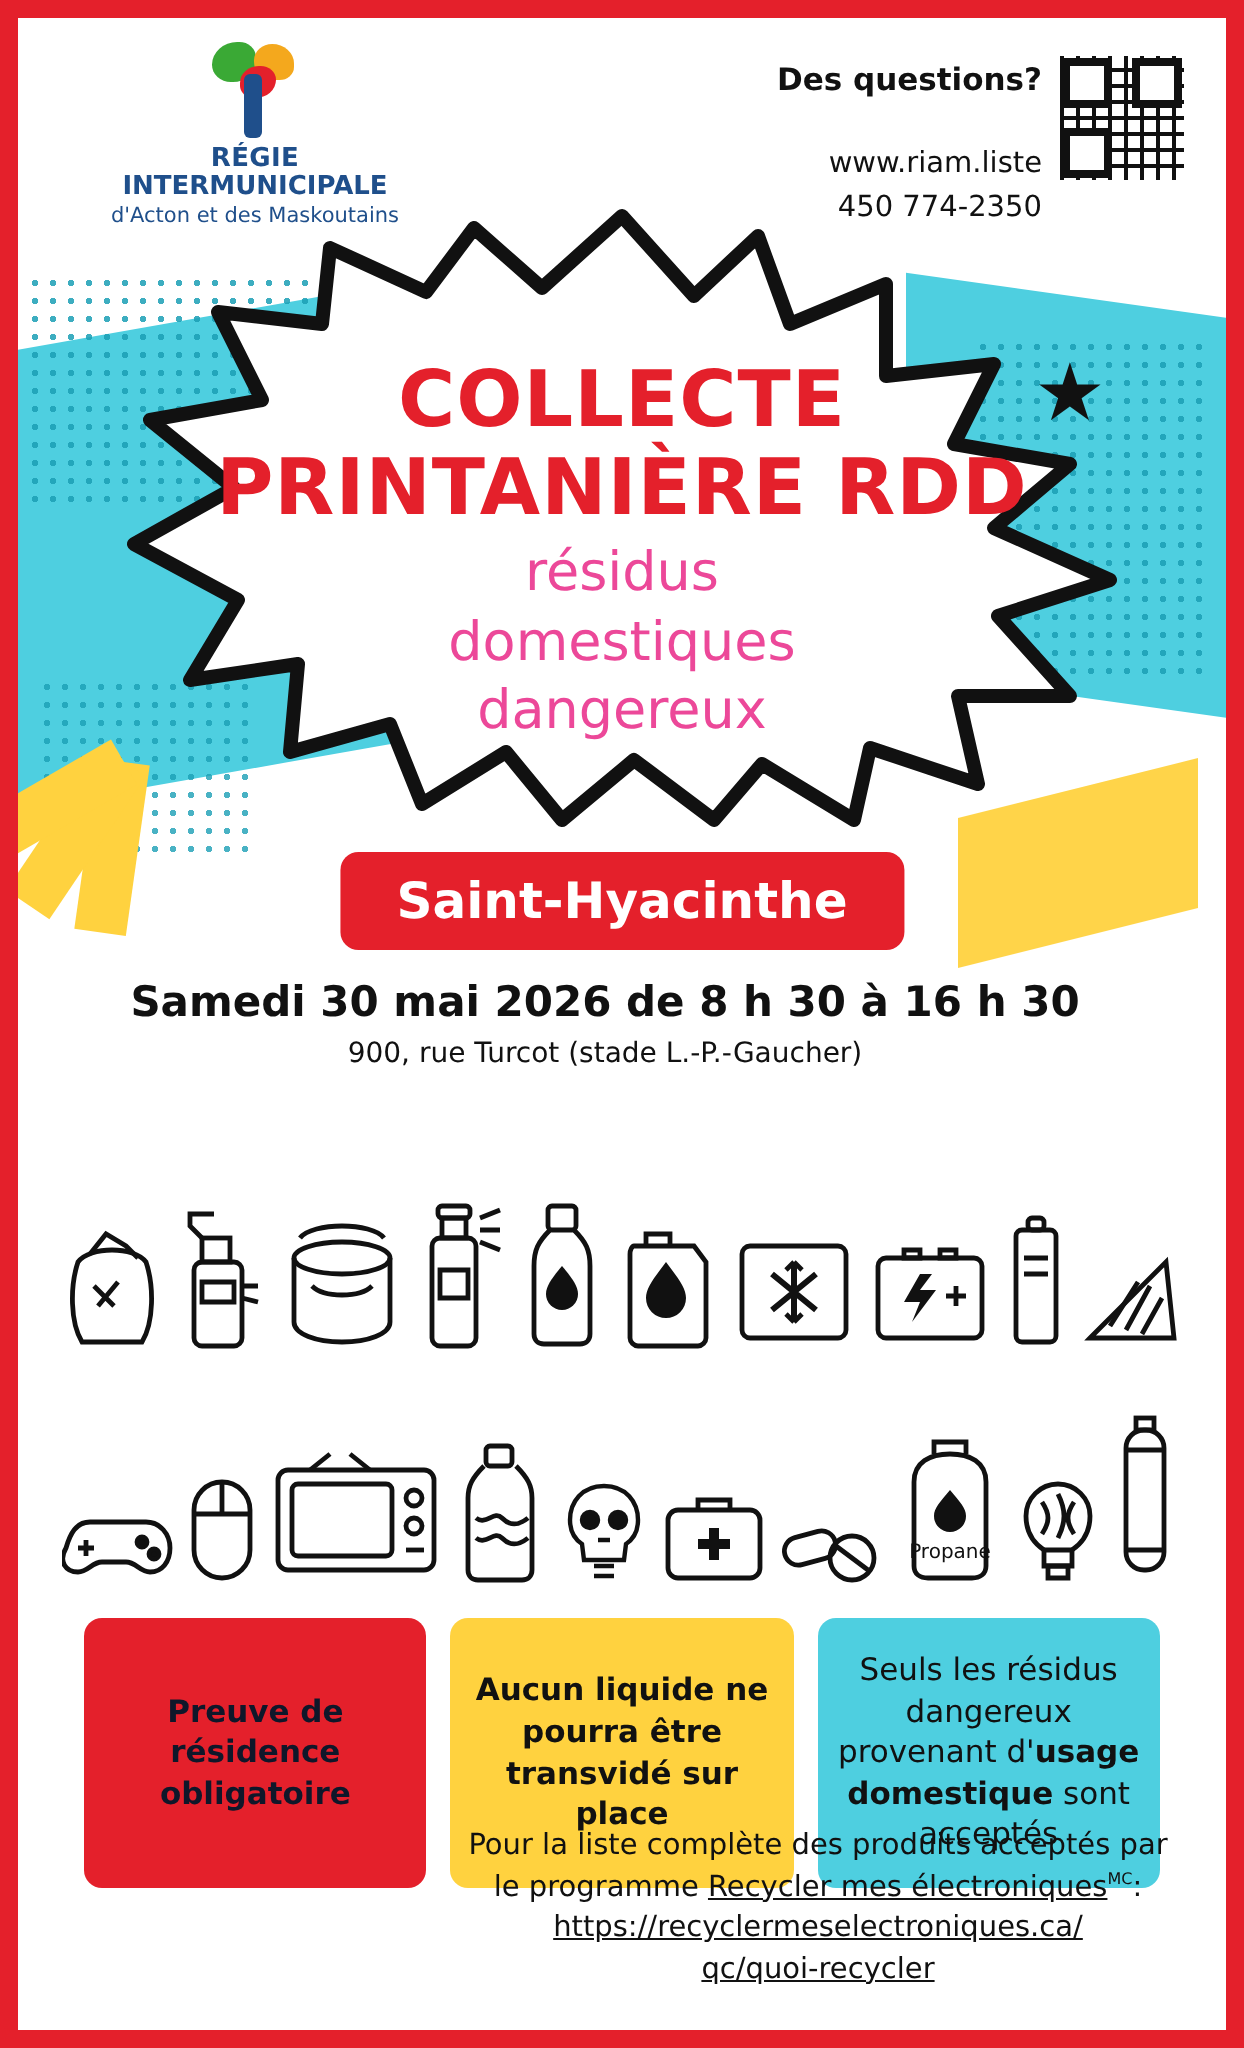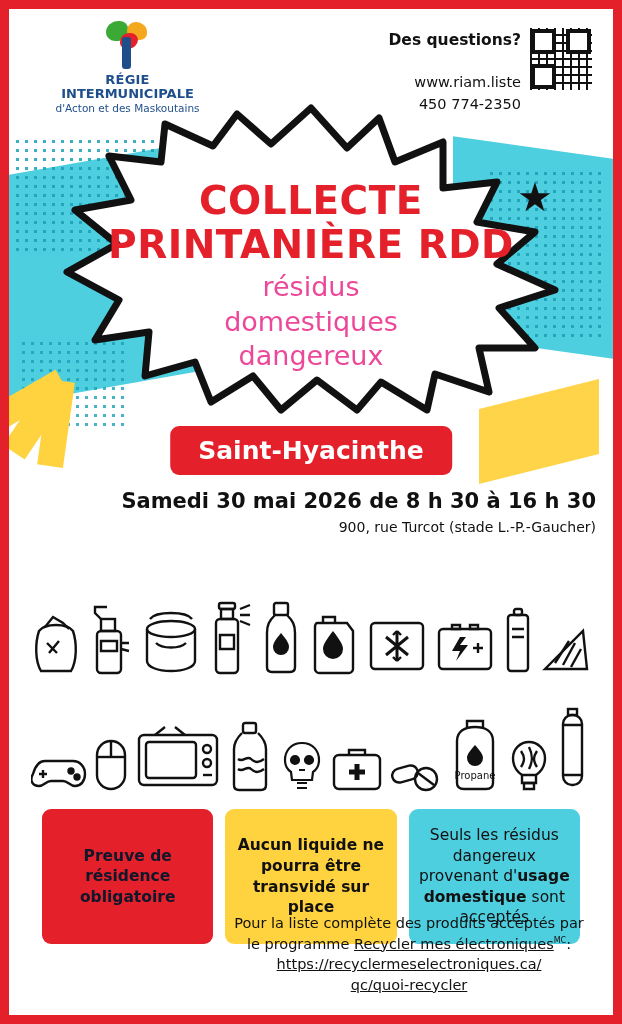--- a/index.html
+++ b/index.html
@@ -203,21 +203,21 @@
     font-weight: bold;
     font-size: 25px;
     padding: 10px 28px;
     border-radius: 9px;
     white-space: nowrap;
     z-index: 6;
   }
   .when {
     position: absolute;
     left: 0; right: 17px; top: 480px;
-    text-align: right;
+    text-align: center;
     z-index: 6;
   }
   .when .d1 { font-size: 21px; font-weight: bold; color: #111; }
   .when .d2 { font-size: 14px; color: #111; margin-top: 6px; }
   
   .icons {
     position: absolute;
     left: 14px; right: 14px; top: 548px;
     height: 240px;
   }

